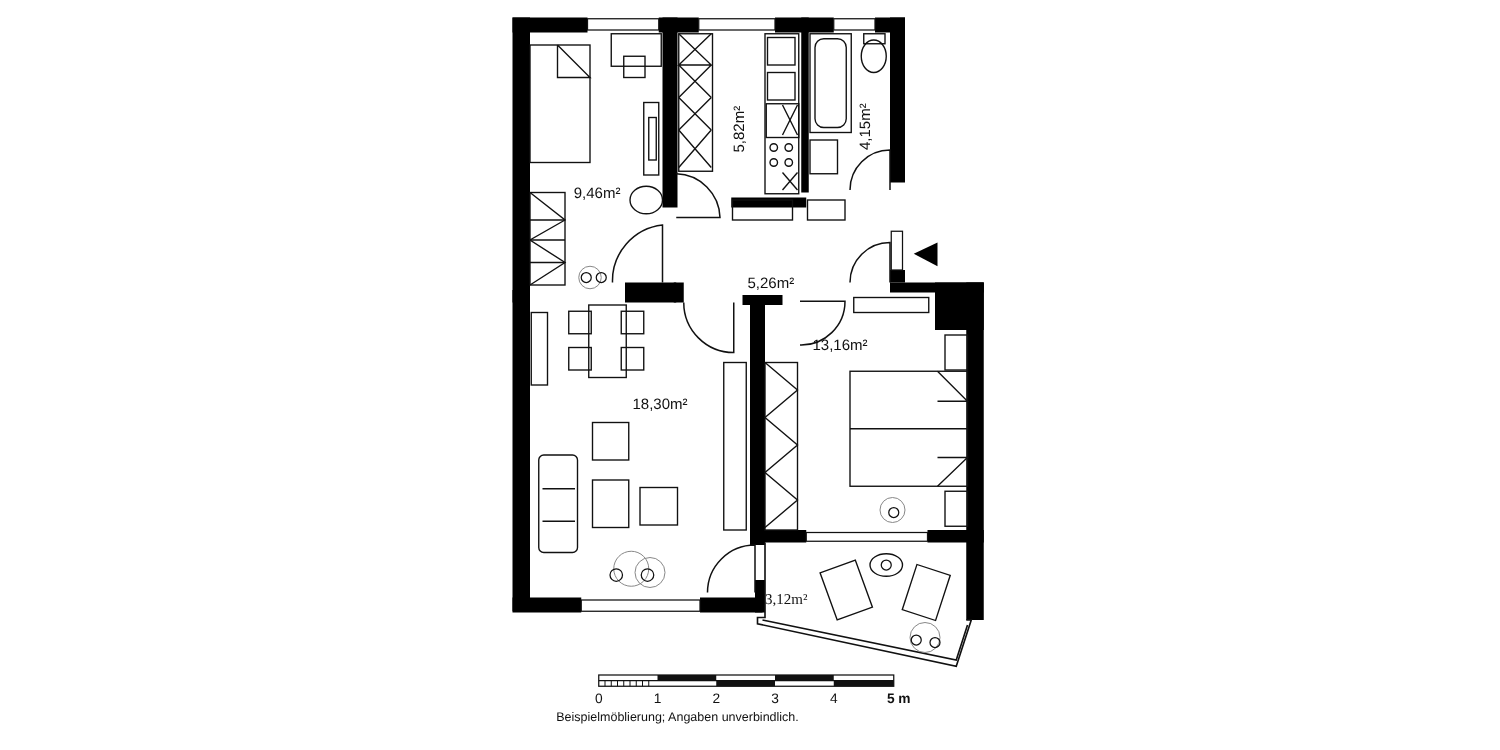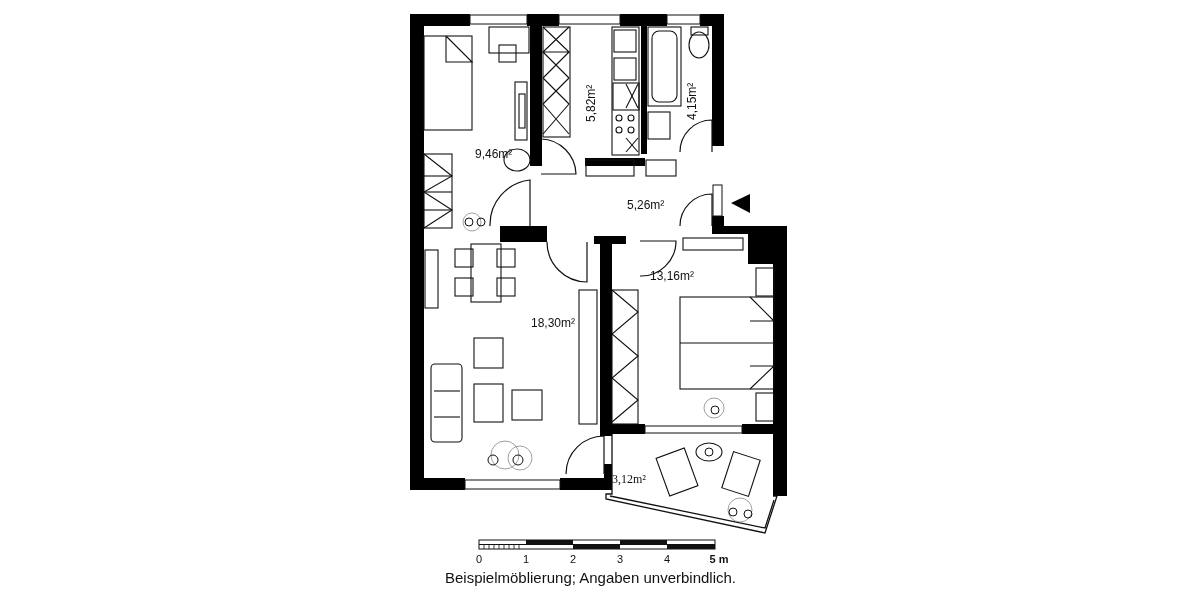--- a/index.html
+++ b/index.html
@@ -1,21 +1,21 @@
 <!DOCTYPE html>
 <html><head>
 <meta charset="utf-8">
 <style>
   html, body { margin: 0; padding: 0; background: #ffffff; }
   body { width: 1200px; height: 600px; position: relative; overflow: hidden; font-family: "Liberation Sans", sans-serif; }
   #plan { position: absolute; left: 0; top: 0; width: 1200px; height: 600px; }
   .label { position: absolute; font-family: "Liberation Sans", sans-serif; font-size: 12px; color: #111; white-space: nowrap; }
   .label.rot { transform-origin: left top; transform: rotate(-90deg); }
   .scale-tick { position: absolute; font-size: 11px; color: #111; top: 553px; transform: translateX(-50%); font-family: "Liberation Sans", sans-serif; }
-  .caption { position: absolute; left: 445px; top: 569px; font-size: 15px; color: #111; font-family: "Liberation Sans", sans-serif; }
+  .caption { position: absolute; left: 445px; top: 569px; font-size: 10px; color: #111; font-family: "Liberation Sans", sans-serif; }
 </style>
 </head>
 <body>
 
 <svg id="plan" viewBox="0 0 1200 600" xmlns="http://www.w3.org/2000/svg">
   <g fill="#000">
 
     <rect x="410" y="14" width="14" height="475"></rect>
 
     <rect x="410" y="14" width="60" height="12"></rect>
@@ -177,25 +177,25 @@
     <rect x="479" y="540" width="236" height="9" fill="#fff" stroke="#111" stroke-width="1"></rect>
     <line x1="479" y1="544.5" x2="715" y2="544.5" stroke="#111" stroke-width="1"></line>
     <rect x="526" y="540" width="47" height="4.5" fill="#111"></rect>
     <rect x="573" y="544.5" width="47" height="4.5" fill="#111"></rect>
     <rect x="620" y="540" width="47" height="4.5" fill="#111"></rect>
     <rect x="667" y="544.5" width="48" height="4.5" fill="#111"></rect>
     <path d="M484,544.5 V549 M489,544.5 V549 M494,544.5 V549 M499,544.5 V549 M504,544.5 V549 M509,544.5 V549 M514,544.5 V549 M519,544.5 V549" stroke="#111" stroke-width="0.8"></path>
   </g>
 </svg>
 
-<div class="label" style="left:459px; top:147px;margin-left:16px;">9,46m²</div>
+<div class="label" style="left:459px; top:147px;">9,46m²</div>
 <div class="label rot" style="left:584px; top:122px;">5,82m²</div>
 <div class="label rot" style="left:685px; top:120px;">4,15m²</div>
-<div class="label" style="left:598px; top:198px;margin-left:29px;">5,26m²</div>
-<div class="label" style="left:506px; top:316px;margin-left:25px;">18,30m²</div>
+<div class="label" style="left:598px; top:219px;">5,26m²</div>
+<div class="label" style="left:506px; top:316px;">18,30m²</div>
 <div class="label" style="left:650px; top:269px;">13,16m²</div>
 <div class="label" style="left:612px; top:472px;font-family:Liberation Serif, serif;">3,12m²</div>
 
 <div class="scale-tick" style="left:479px;">0</div>
 <div class="scale-tick" style="left:526px;">1</div>
 <div class="scale-tick" style="left:573px;">2</div>
 <div class="scale-tick" style="left:620px;">3</div>
 <div class="scale-tick" style="left:667px;">4</div>
 <div class="scale-tick" style="left:719px;font-weight:bold;">5 m</div>
 

